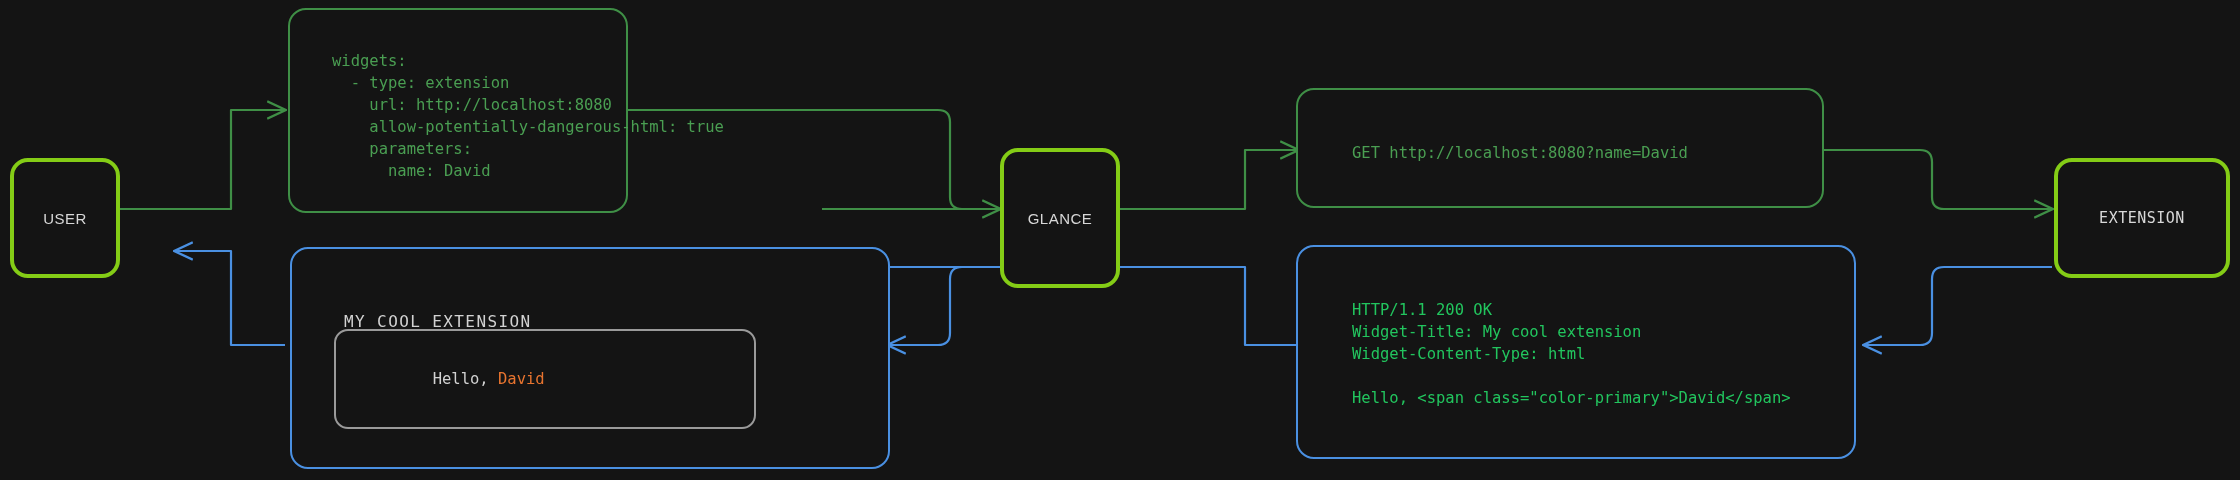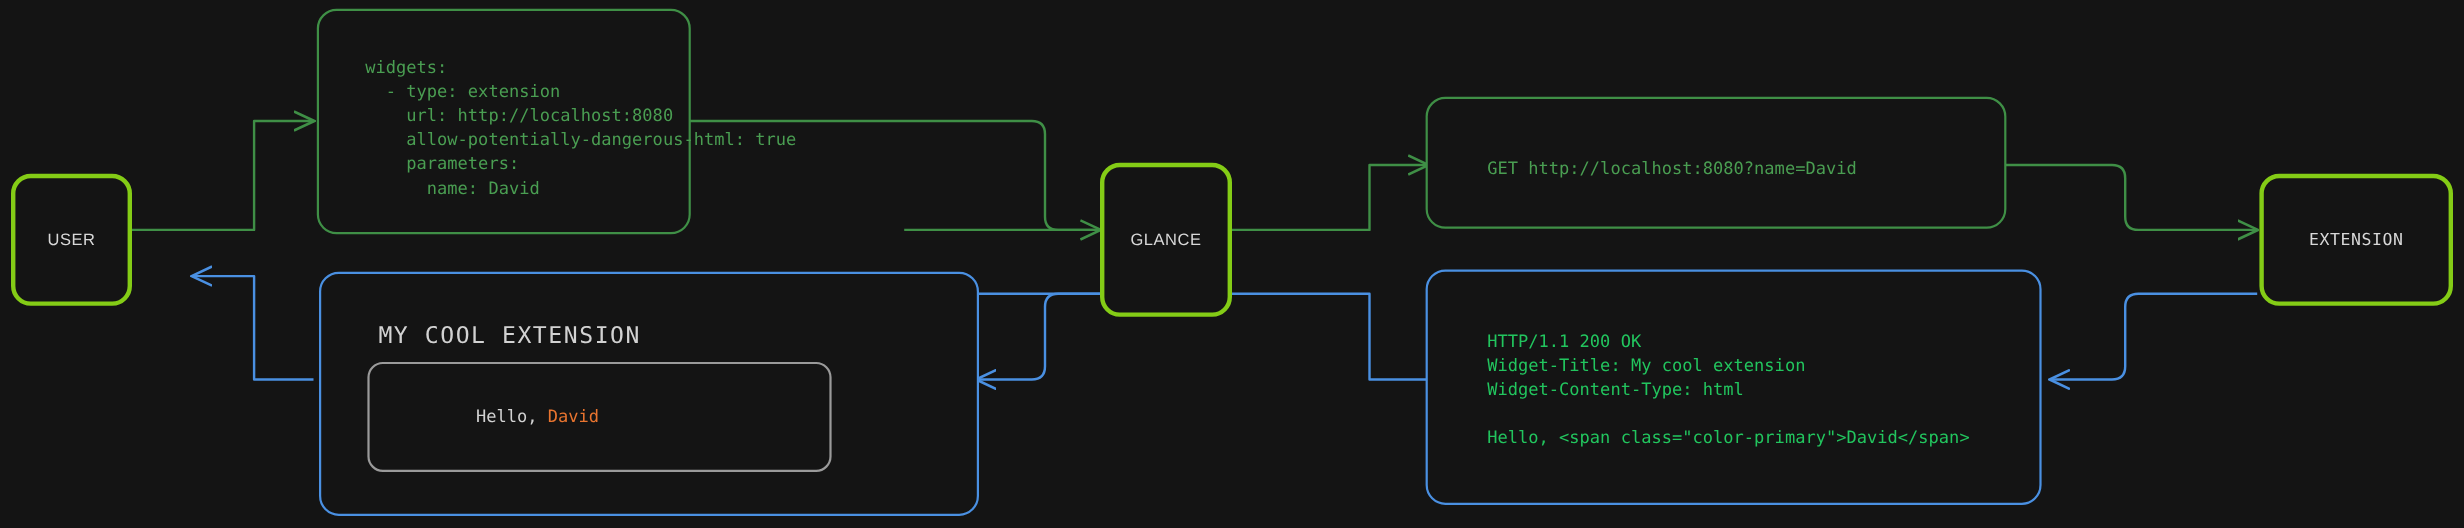--- a/index.html
+++ b/index.html
@@ -65,24 +65,25 @@
     font-size: 15.5px;
     line-height: 22px;
     white-space: pre;
     color: #4a9e52;
   }
   .code.blue { color: #22c55e; }
 
   
   .widget-title {
     font-family: "DejaVu Sans Mono", monospace;
-    font-size: 21px;
+    font-size: 16px;
     letter-spacing: 1.4px;
     color: #d2d2d2;
     white-space: nowrap;
+    margin-top: 19px;
   }
   .widget-body {
     border: 2px solid #9a9a9a;
     border-radius: 14px;
     background: #141414;
     box-sizing: border-box;
     display: flex;
     align-items: center;
   }
   .widget-text {

